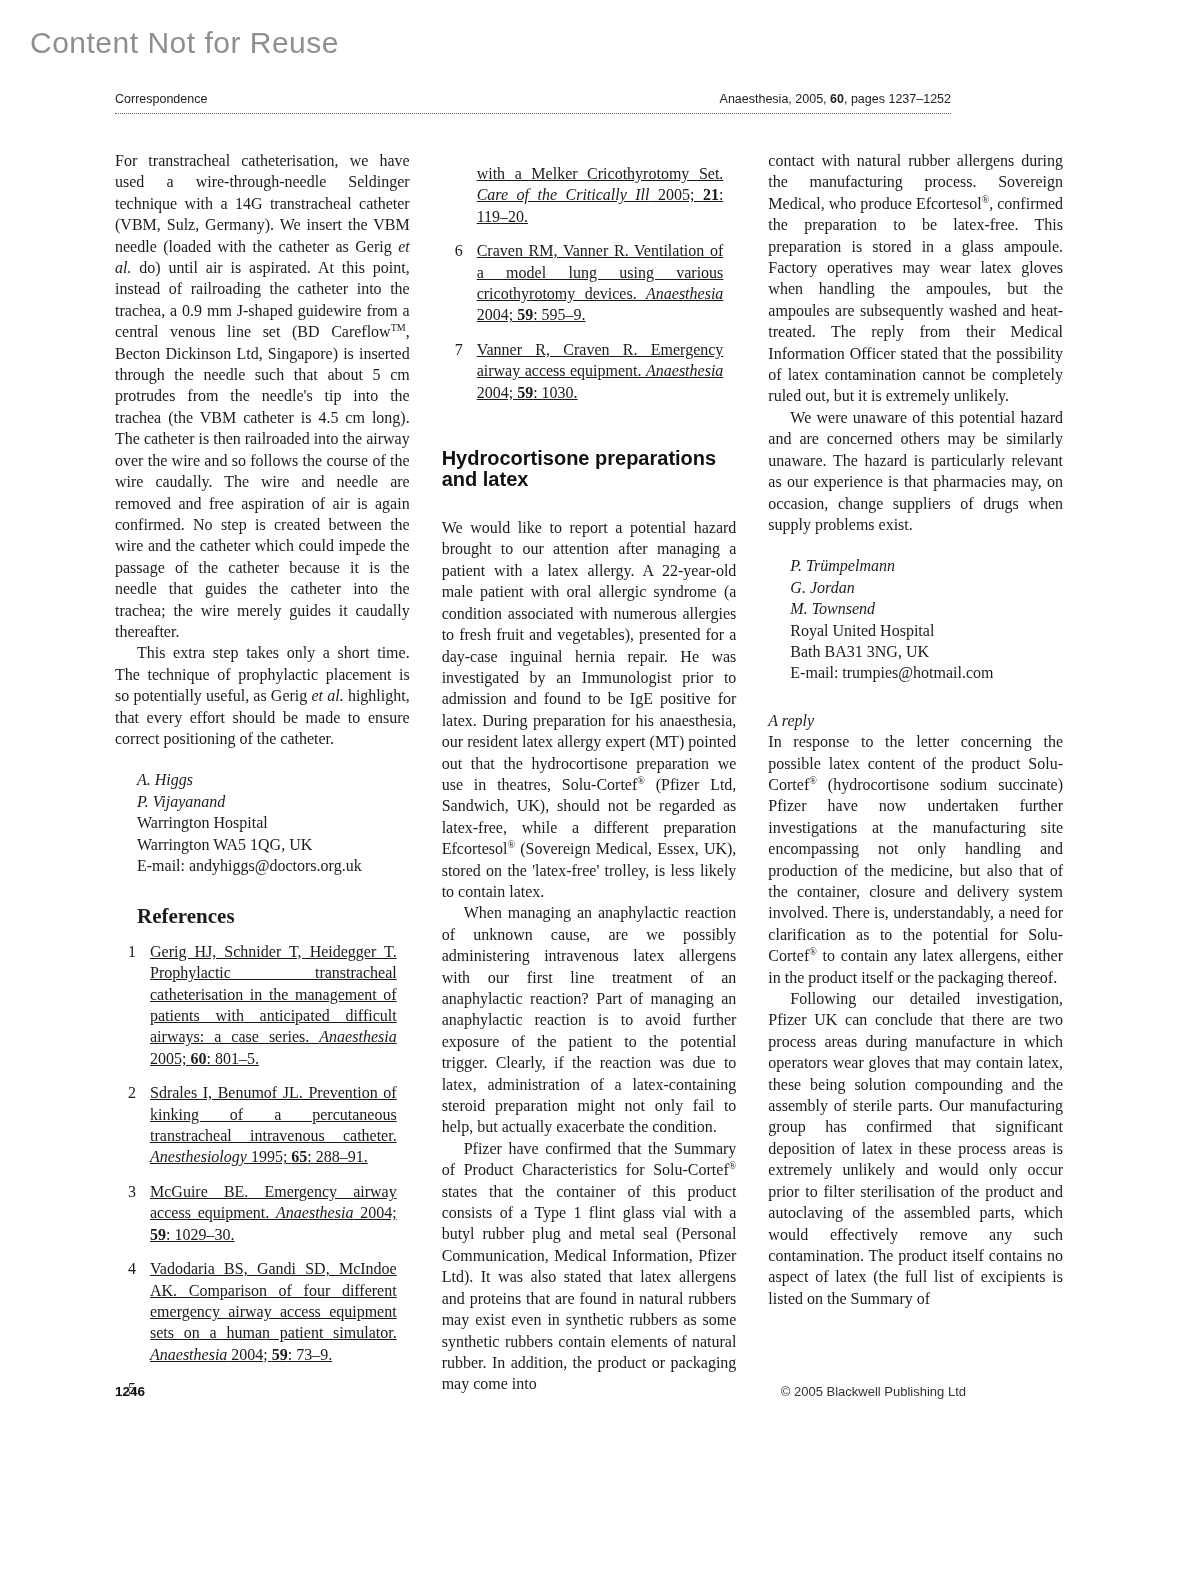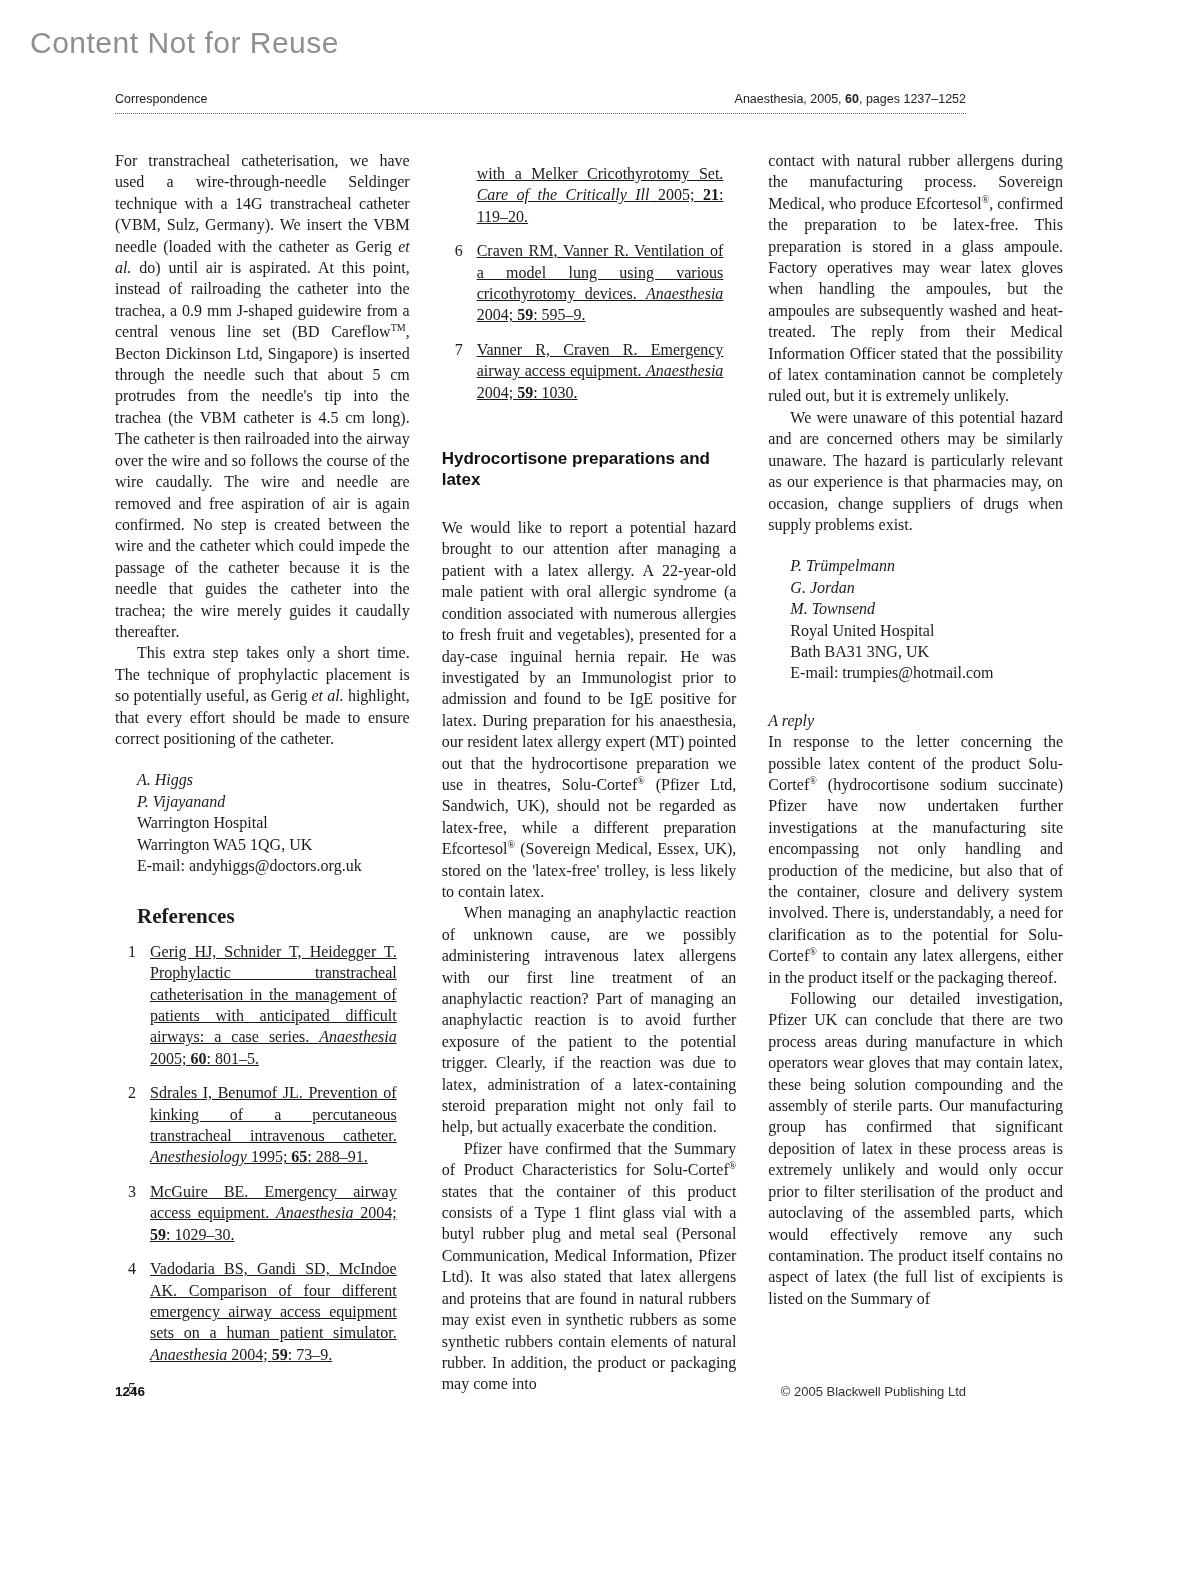--- a/index.html
+++ b/index.html
@@ -14,21 +14,21 @@
   .watermark{
     position:absolute;
     left:30px; top:26px;
     font-family:"Liberation Sans",sans-serif;
     font-size:30px;
     color:#8f8f8f;
     letter-spacing:0.5px;
   }
   .running-head{
     position:absolute;
-    left:115px; right:137px; top:92px;
+    left:115px; right:152px; top:92px;
     display:flex;
     justify-content:space-between;
     align-items:flex-end;
     font-family:"Liberation Sans",sans-serif;
     font-size:12.5px;
     color:#222;
     padding-bottom:7px;
     border-bottom:1.5px dotted #666;
   }
   .content{
@@ -44,21 +44,21 @@
     font-size:16px;
     line-height:21.4px;
     text-align:justify;
     hyphens:auto;
   }
   .para{margin:0;}
   .para.ind{text-indent:22px;}
   sup{font-size:10px; line-height:0;}
   .h-sans{
     font-family:"Liberation Sans",sans-serif;
-    font-size:17px;
+    font-size:20px;
     font-weight:bold;
     line-height:21px;
     margin:45px 0 27px 0;
     text-align:left;
     color:#111;
   }
   .h-serif{
     font-family:"Liberation Serif",serif;
     font-size:21px;
     font-weight:bold;

